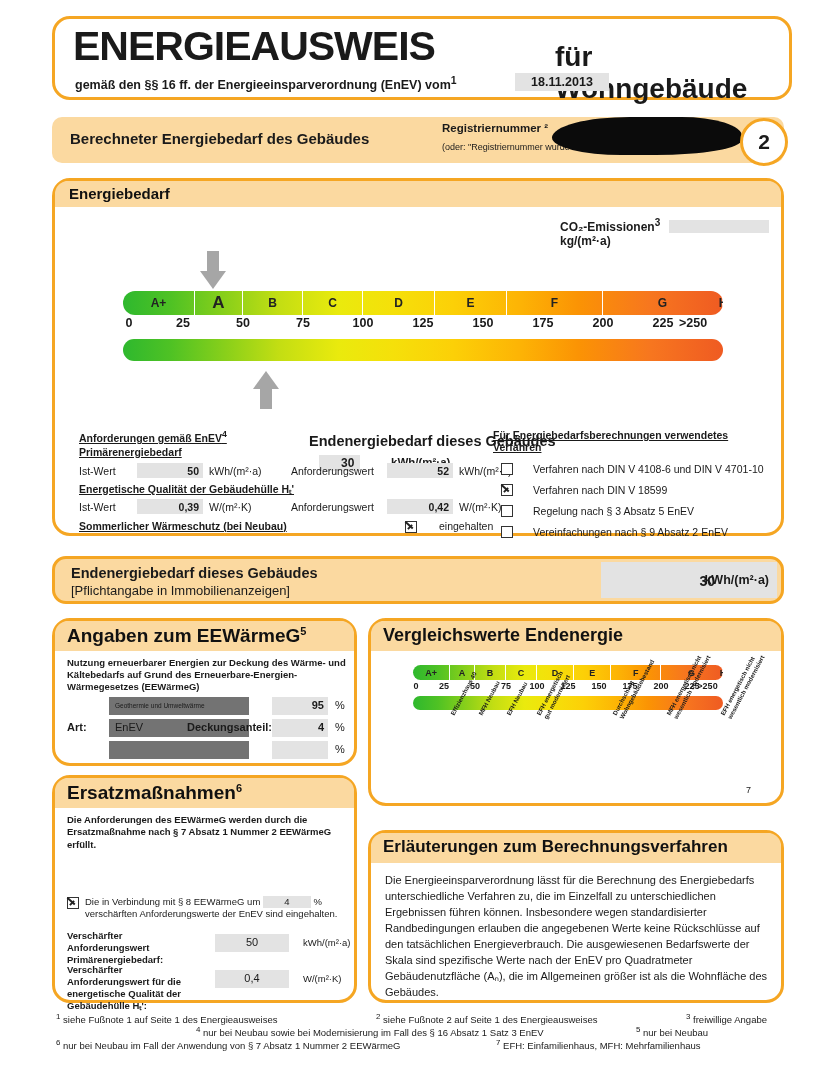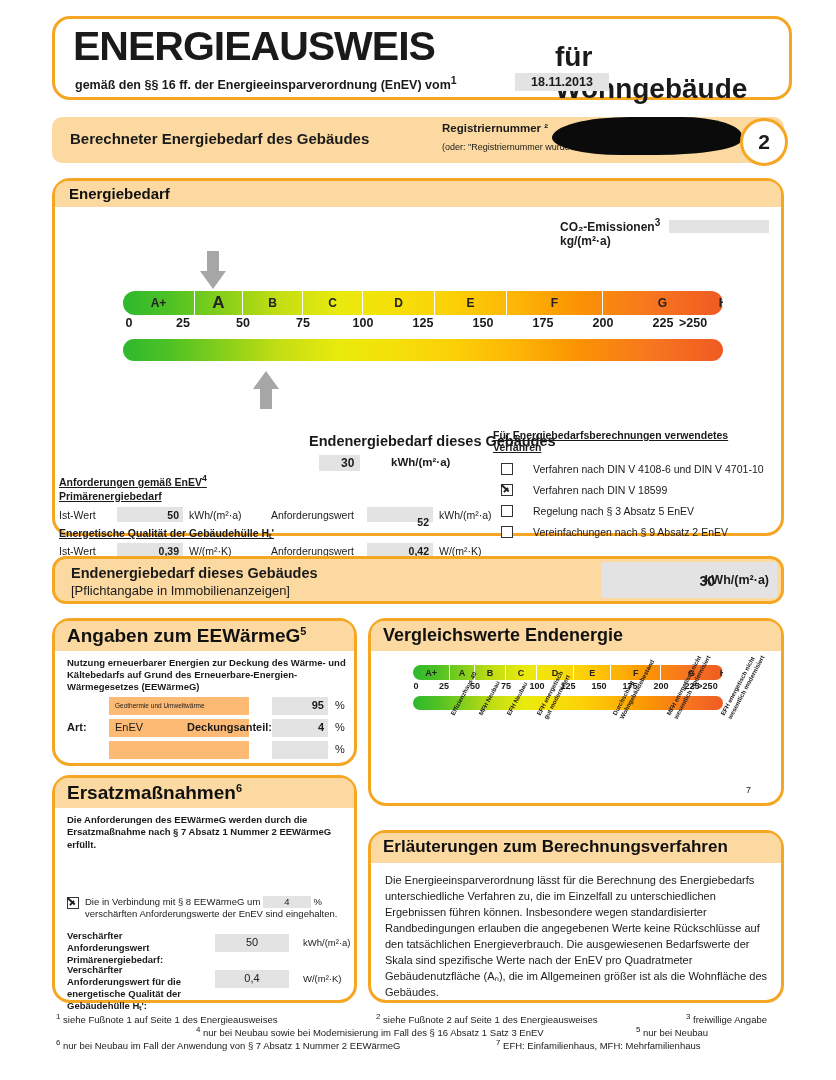--- a/index.html
+++ b/index.html
@@ -135,21 +135,21 @@
       #2eb82e 0%, #4fc224 8%, #8fd119 18%, #c3de13 26%,
       #eaea0d 36%, #f5e00a 45%, #fcd007 55%, #fdb405 66%,
       #fb9304 76%, #f7761f 88%, #ef5b22 100%);
   }
 
   
   .ul-head{text-decoration:underline;font-weight:bold;font-size:10.5px;}
   .req-txt{font-size:10.5px;}
   .val-box{display:inline-block;background:#e3e3e3;text-align:right;font-weight:bold;box-sizing:border-box;}
 
-  #req-left{position:absolute;left:4px;top:248px;width:420px;margin-top:44px;}
+  #req-left{position:absolute;left:24px;top:248px;width:420px;}
   #req-right{position:absolute;left:438px;top:248px;width:285px;}
   .req-line{position:relative;height:19px;}
   .chk{
     display:inline-block;width:10px;height:10px;border:1px solid #333;background:#fff;
     position:relative;vertical-align:-1px;
   }
   .chk.on:after{
     content:"";position:absolute;left:1px;top:4px;width:6px;height:2px;
     background:#222;transform:rotate(-45deg);
   }
@@ -173,21 +173,21 @@
   #end-banner-num{position:absolute;right:62px;top:11px;font-size:14px;font-weight:bold;}
   #end-banner-unit{position:absolute;right:8px;top:11px;font-size:12.5px;font-weight:bold;}
 
   
   #eewg{left:52px;top:618px;width:305px;height:148px;}
   #eewg .panel-head{position:absolute;left:0;top:0;width:100%;height:30px;}
   #eewg-title{position:absolute;left:12px;top:4px;font-size:19px;font-weight:bold;}
   #eewg-desc{position:absolute;left:12px;top:36px;width:282px;font-size:9.5px;font-weight:bold;line-height:1.25;}
   #eewg-rows{position:absolute;left:12px;top:76px;width:282px;}
   .eewg-row{position:relative;height:22px;}
-  .eewg-art-box{position:absolute;left:42px;top:0;width:140px;height:18px;background:#fdba74;font-size:11px;padding:2px 0 0 6px;box-sizing:border-box;}
+  .eewg-art-box{position:absolute;left:42px;top:0;width:140px;height:18px;background:#737373;font-size:11px;padding:2px 0 0 6px;box-sizing:border-box;}
   .eewg-art-box.tiny{font-size:6.5px;padding-top:5px;}
   .eewg-pct-box{position:absolute;left:205px;top:0;width:56px;height:18px;background:#e3e3e3;font-size:11px;font-weight:bold;text-align:right;padding:2px 4px 0 0;box-sizing:border-box;}
   .eewg-pct-sign{position:absolute;left:268px;top:2px;font-size:11px;}
   #eewg-art-label{position:absolute;left:0;top:2px;font-size:11px;font-weight:bold;}
   #eewg-deck-label{position:absolute;left:120px;top:2px;font-size:11px;font-weight:bold;}
 
   
   #ersatz{left:52px;top:775px;width:305px;height:228px;}
   #ersatz .panel-head{position:absolute;left:0;top:0;width:100%;height:30px;}
   #ersatz-title{position:absolute;left:12px;top:4px;font-size:19px;font-weight:bold;}
@@ -308,21 +308,21 @@
     <div id="req-left">
       <div class="req-line ul-head" style="height:17px;">
         <span>Anforderungen gemäß EnEV</span><sup>4</sup>
       </div>
       <div class="req-line ul-head" style="height:17px;">Primärenergiebedarf</div>
       <div class="req-line">
         <span class="req-txt" style="position:absolute;left:0;top:2px;">Ist-Wert</span>
         <span class="val-box req-txt" style="position:absolute;left:58px;top:0;width:66px;height:15px;padding:2px 4px 0 0;">50</span>
         <span class="req-txt" style="position:absolute;left:130px;top:2px;">kWh/(m²·a)</span>
         <span class="req-txt" style="position:absolute;left:212px;top:2px;">Anforderungswert</span>
-        <span class="val-box req-txt" style="position:absolute;left:308px;top:0;width:66px;height:15px;padding:9px 4px 0 0;">52</span>
+        <span class="val-box req-txt" style="position:absolute;left:308px;top:0;width:66px;height:15px;padding:2px 4px 0 0;">52</span>
         <span class="req-txt" style="position:absolute;left:380px;top:2px;">kWh/(m²·a)</span>
       </div>
       <div class="req-line ul-head" style="height:17px;">Energetische Qualität der Gebäudehülle Hₜ'</div>
       <div class="req-line">
         <span class="req-txt" style="position:absolute;left:0;top:2px;">Ist-Wert</span>
         <span class="val-box req-txt" style="position:absolute;left:58px;top:0;width:66px;height:15px;padding:2px 4px 0 0;">0,39</span>
         <span class="req-txt" style="position:absolute;left:130px;top:2px;">W/(m²·K)</span>
         <span class="req-txt" style="position:absolute;left:212px;top:2px;">Anforderungswert</span>
         <span class="val-box req-txt" style="position:absolute;left:308px;top:0;width:66px;height:15px;padding:2px 4px 0 0;">0,42</span>
         <span class="req-txt" style="position:absolute;left:380px;top:2px;">W/(m²·K)</span>

